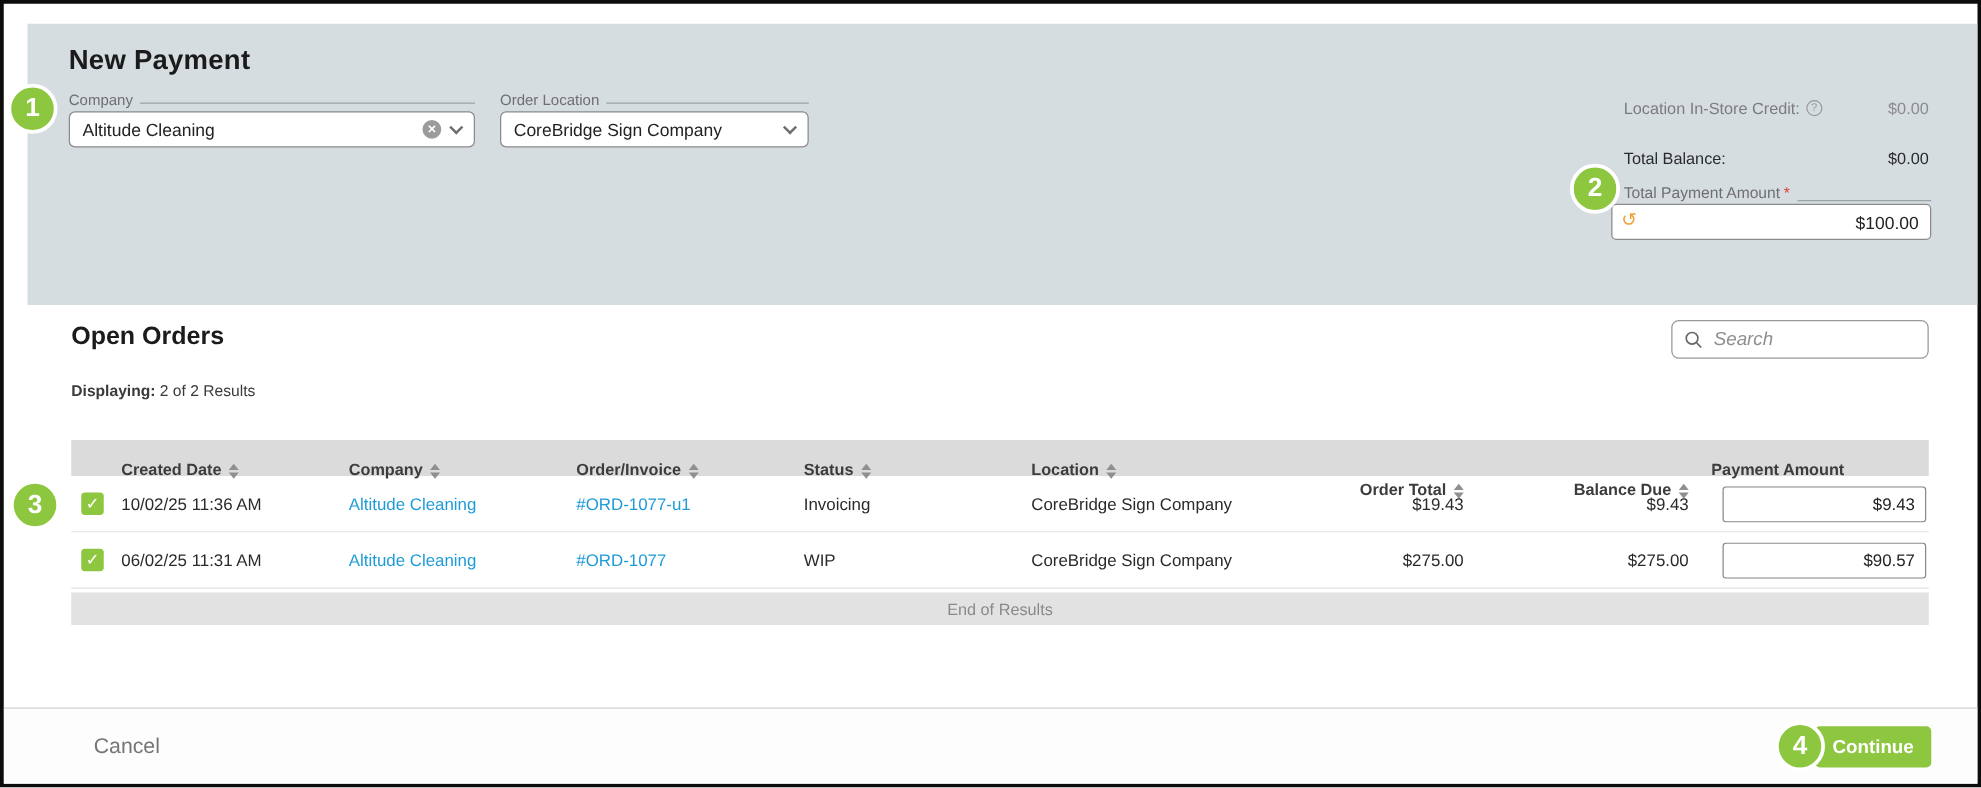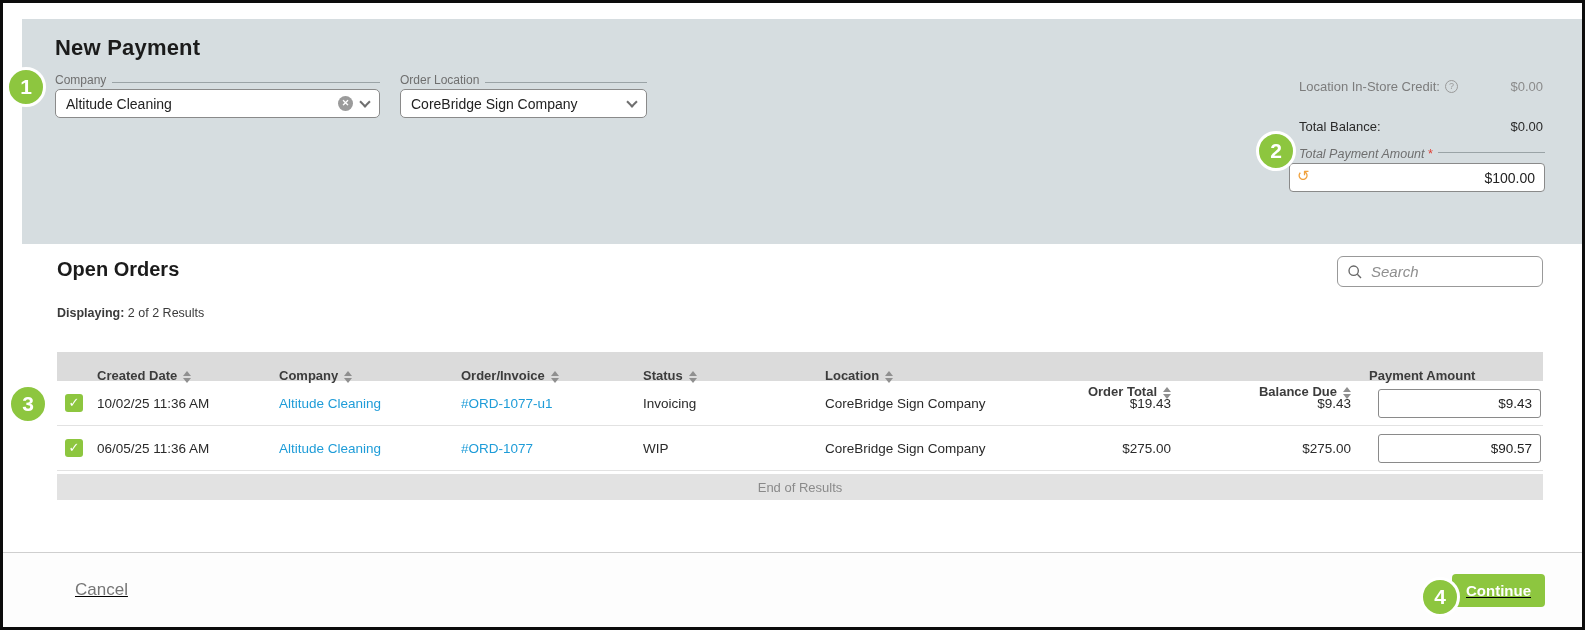--- a/index.html
+++ b/index.html
@@ -39,21 +39,21 @@
     transform:rotate(45deg); margin-top:-4px; }
 
   
   .summary { position:absolute; right:37px; top:60px; width:256px; }
   .sum-row { display:flex; align-items:center; justify-content:space-between; padding:0 2px 0 10px; margin-bottom:13px; }
   .sum-label { font-size:13px; color:#7c7c7c; display:flex; align-items:center; gap:5px; }
   .sum-label.dark, .sum-value.dark { color:#2a2a2a;margin-top:12px; }
   .sum-value { font-size:13px; color:#8b8b8b; }
   .help-circle { width:13px; height:13px; border-radius:50%; border:1px solid #9a9a9a;
     color:#9a9a9a; font-size:9px; line-height:11px; text-align:center; }
-  .tp-label-row { display:flex; align-items:flex-start; height:14px; margin:2px 0 2px 10px;font-style:italic; }
+  .tp-label-row { display:flex; align-items:flex-end; height:14px; margin:2px 0 2px 10px; }
   .tp-label-row .lbl { font-size:12.5px; color:#6f6f6f; white-space:nowrap; }
   .tp-label-row .req { color:#e03c31; margin-left:3px; font-size:12.5px; }
   .tp-label-row .line { flex:1; border-top:1px solid #9aa3a6; margin-left:6px; margin-top:5px; }
   .tp-input-wrap { position:relative; }
   .tp-input {
     width:256px; height:29px; border:1px solid #8a8a8a; border-radius:4px; background:#fff;
     text-align:right; font-size:14px; color:#222; padding:0 9px 0 26px;
     font-family:"Liberation Sans", sans-serif;
   }
   .undo-glyph { position:absolute; left:8px; top:4px; color:#f0a13c; font-size:15px; }
@@ -101,25 +101,24 @@
     text-align:right; font-size:13.5px; color:#222; padding:0 8px;
     font-family:"Liberation Sans", sans-serif;
   }
   .end-bar {
     margin-top:3px; height:26px; background:#e2e2e2; display:flex;
     align-items:center; justify-content:center; font-size:13px; color:#8a8a8a;
   }
 
   
   .footer {
-    position:absolute; left:0; right:0; bottom:0; height:75px;
+    position:absolute; left:0; right:0; bottom:0; height:61px;
     border-top:1px solid #cfcfcf; background:#fdfdfd;
     display:flex; align-items:center; justify-content:space-between;
     padding:0 37px 0 72px;
-    text-decoration:underline;
   }
   .cancel-link { font-size:17px; color:#757575; cursor:pointer; }
   .continue-btn {
     min-width:84px; height:33px; background:#8dc63f; border:none; border-radius:4px;
     color:#fff; font-size:15px; font-weight:bold; padding:0 14px; cursor:pointer;
     font-family:"Liberation Sans", sans-serif;
   }
 
   
   .badge {
@@ -274,21 +273,21 @@
       <div class="td right">$9.43</div>
       <div class="td pay">
         <input class="pay-input" value="$9.43" style="">
       </div>
     </div>
 
     <div class="trow tbody-row">
       <div>
           <div class="checkbox">✓</div>
         </div>
-      <div class="td">06/05/25 11:36 AM</div>
+      <div class="td">06/02/25 11:31 AM</div>
       <div class="td"><a class="cell-link" href="#">Altitude Cleaning</a></div>
       <div class="td"><a class="cell-link" href="#">#ORD-1077</a></div>
       <div class="td">WIP</div>
       <div class="td">CoreBridge Sign Company</div>
       <div class="td right">$275.00</div>
       <div class="td right">$275.00</div>
       <div class="td pay">
         <input class="pay-input" value="$90.57" style="">
       </div>
     </div>

